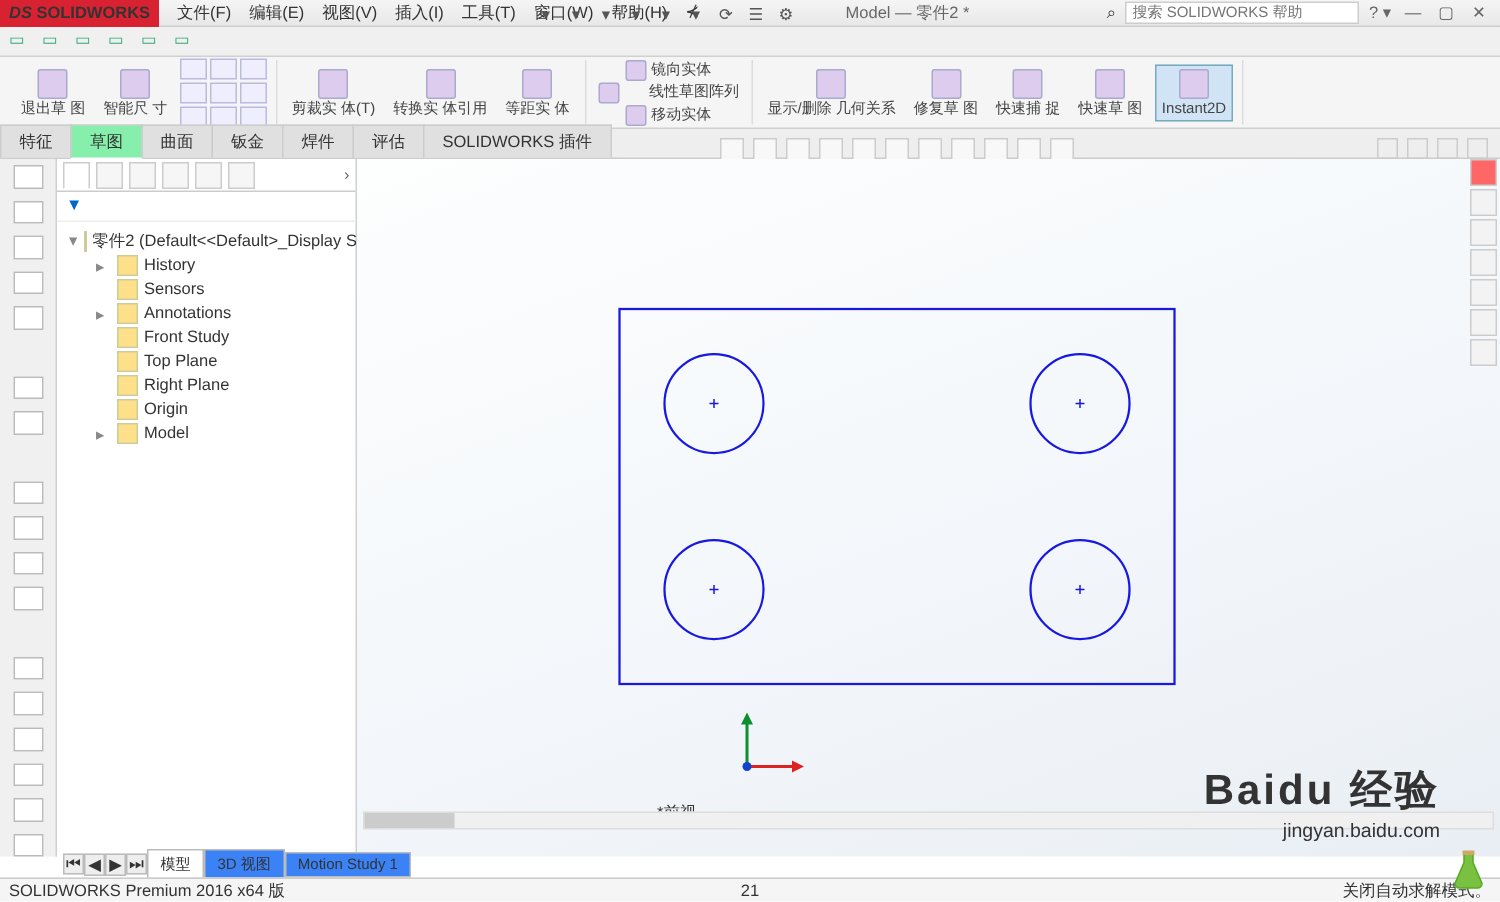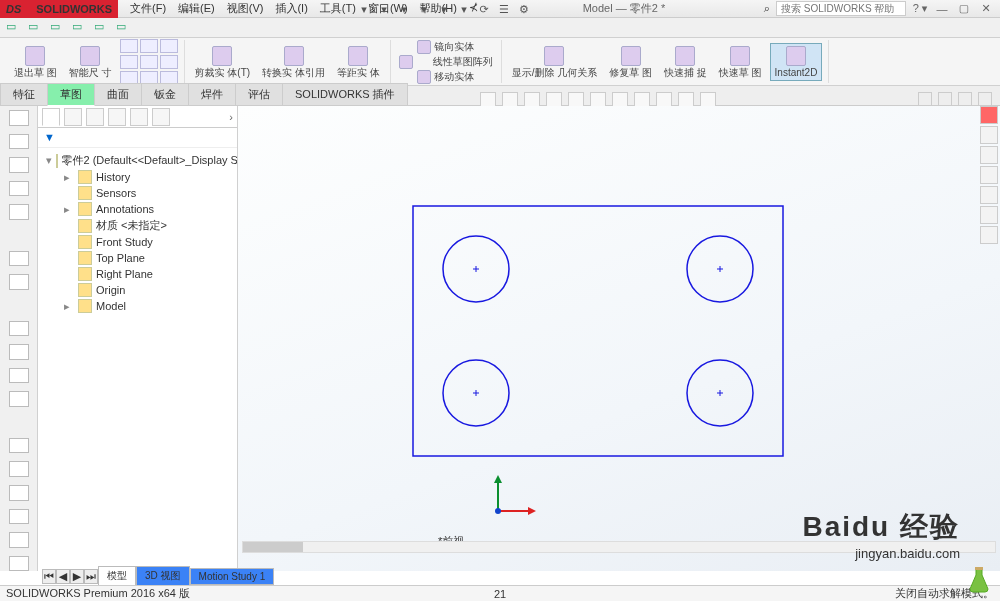--- a/index.html
+++ b/index.html
@@ -1,26 +1,26 @@
 <!DOCTYPE html>
 <html><head>
 <meta charset="utf-8">
 <style>
 *{margin:0;padding:0;box-sizing:border-box;font-family:"Microsoft YaHei",Arial,sans-serif;font-size:11px;color:#333}
 body{width:1000px;height:601px;background:#fff;overflow:hidden;position:relative}
 
 
 .titlebar{height:18px;background:linear-gradient(#f5f5f5,#e8e8e8);display:flex;align-items:center;border-bottom:1px solid #ccc}
 .logo{background:#d92231;color:#fff;font-weight:bold;padding:2px 6px;font-size:10px;display:flex;align-items:center;height:18px}
-.logo-ds{font-style:italic;margin-right:15px}
+.logo-ds{font-style:italic;margin-right:3px}
 .menus{display:flex;margin-left:6px}
 .menus span{padding:2px 6px;cursor:pointer}
 .title-center{flex:1;text-align:center;color:#666}
 .title-right{display:flex;align-items:center;gap:6px;padding-right:6px}
-.searchbox{border:1px solid #ccc;padding:1px 4px;width:130px;background:#fff;color:#888;font-size:10px}
+.searchbox{border:1px solid #ccc;padding:1px 4px;width:156px;background:#fff;color:#888;font-size:10px}
 .win-btn{width:16px;text-align:center;color:#666}
 
 
 .qat{position:absolute;left:356px;top:0;height:18px;display:flex;align-items:center;gap:4px}
 .qat .ico{width:16px;height:16px;display:inline-flex;align-items:center;justify-content:center;color:#555}
 
 
 .stdbar{height:20px;background:#f0f0f0;border-bottom:1px solid #d0d0d0;display:flex;align-items:center;padding-left:6px;gap:6px}
 .stdbar .ico{width:16px;height:16px;color:#3a7;display:inline-block}
 
@@ -315,25 +315,20 @@
           </div>
         <div class="node">
             <span class="exp"></span>
             <span class="nic"></span>
             <span>Sensors</span>
           </div>
         <div class="node">
             <span class="exp">▸</span>
             <span class="nic"></span>
             <span>Annotations</span>
-          </div>
-        <div class="node">
-            <span class="exp"></span>
-            <span class="nic"></span>
-            <span>材质 &lt;未指定&gt;</span>
           </div>
         <div class="node">
             <span class="exp"></span>
             <span class="nic"></span>
             <span>Front Study</span>
           </div>
         <div class="node">
             <span class="exp"></span>
             <span class="nic"></span>
             <span>Top Plane</span>

